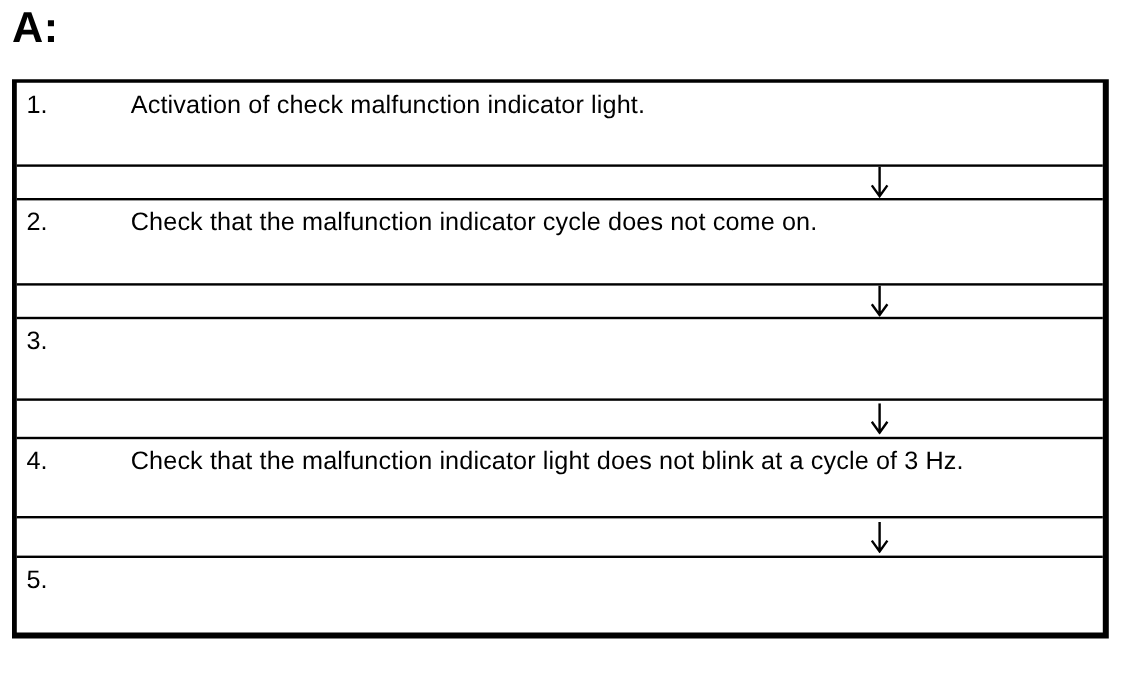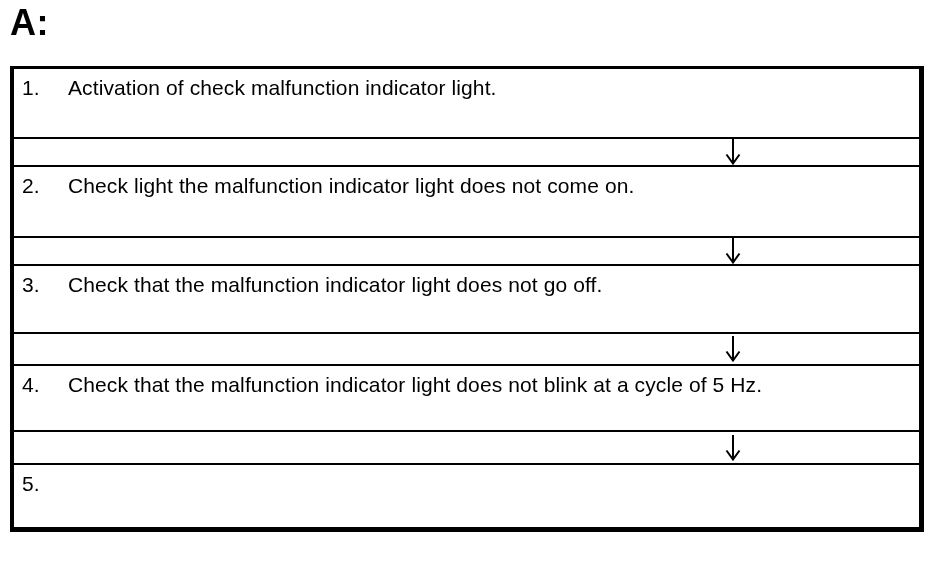--- a/index.html
+++ b/index.html
@@ -55,20 +55,21 @@
     font-size: 21px;
     line-height: 24px;
     letter-spacing: 0.1px;
   }
   .step-num {
     flex: 0 0 46px;
     width: 46px;
   }
   .step-text {
     flex: 1 1 auto;
+    margin-left: 41px;
   }
   .arrow-row {
     position: relative;
   }
   .flow-arrow {
     position: absolute;
     left: 711px;
     top: 50%;
     transform: translateY(-50%);
     width: 16px;
@@ -103,43 +104,42 @@
     </div>
 
     <div class="row arrow-row h-a1">
       <svg class="flow-arrow" viewBox="0 0 16 26" xmlns="http://www.w3.org/2000/svg">
         <path d="M8 0 L8 23 M1.5 15.5 L8 24.5 L14.5 15.5" stroke="#000000" stroke-width="2" fill="none"></path>
       </svg>
     </div>
 
     <div class="row step-row h-s2">
       <span class="step-num">2.</span>
-      <span class="step-text">Check light the malfunction indicator light does not come on.</span>
+      <span class="step-text">Check that the malfunction indicator cycle does not come on.</span>
     </div>
 
     <div class="row arrow-row h-a2">
       <svg class="flow-arrow" viewBox="0 0 16 26" xmlns="http://www.w3.org/2000/svg">
         <path d="M8 0 L8 23 M1.5 15.5 L8 24.5 L14.5 15.5" stroke="#000000" stroke-width="2" fill="none"></path>
       </svg>
     </div>
 
     <div class="row step-row h-s3">
       <span class="step-num">3.</span>
-      <span class="step-text">Check that the malfunction indicator light does not go off.</span>
     </div>
 
     <div class="row arrow-row h-a3">
       <svg class="flow-arrow" viewBox="0 0 16 26" xmlns="http://www.w3.org/2000/svg">
         <path d="M8 0 L8 23 M1.5 15.5 L8 24.5 L14.5 15.5" stroke="#000000" stroke-width="2" fill="none"></path>
       </svg>
     </div>
 
     <div class="row step-row h-s4">
       <span class="step-num">4.</span>
-      <span class="step-text">Check that the malfunction indicator light does not blink at a cycle of 5 Hz.</span>
+      <span class="step-text">Check that the malfunction indicator light does not blink at a cycle of 3 Hz.</span>
     </div>
 
     <div class="row arrow-row h-a4">
       <svg class="flow-arrow" viewBox="0 0 16 26" xmlns="http://www.w3.org/2000/svg">
         <path d="M8 0 L8 23 M1.5 15.5 L8 24.5 L14.5 15.5" stroke="#000000" stroke-width="2" fill="none"></path>
       </svg>
     </div>
 
     <div class="row step-row h-s5">
       <span class="step-num">5.</span>

